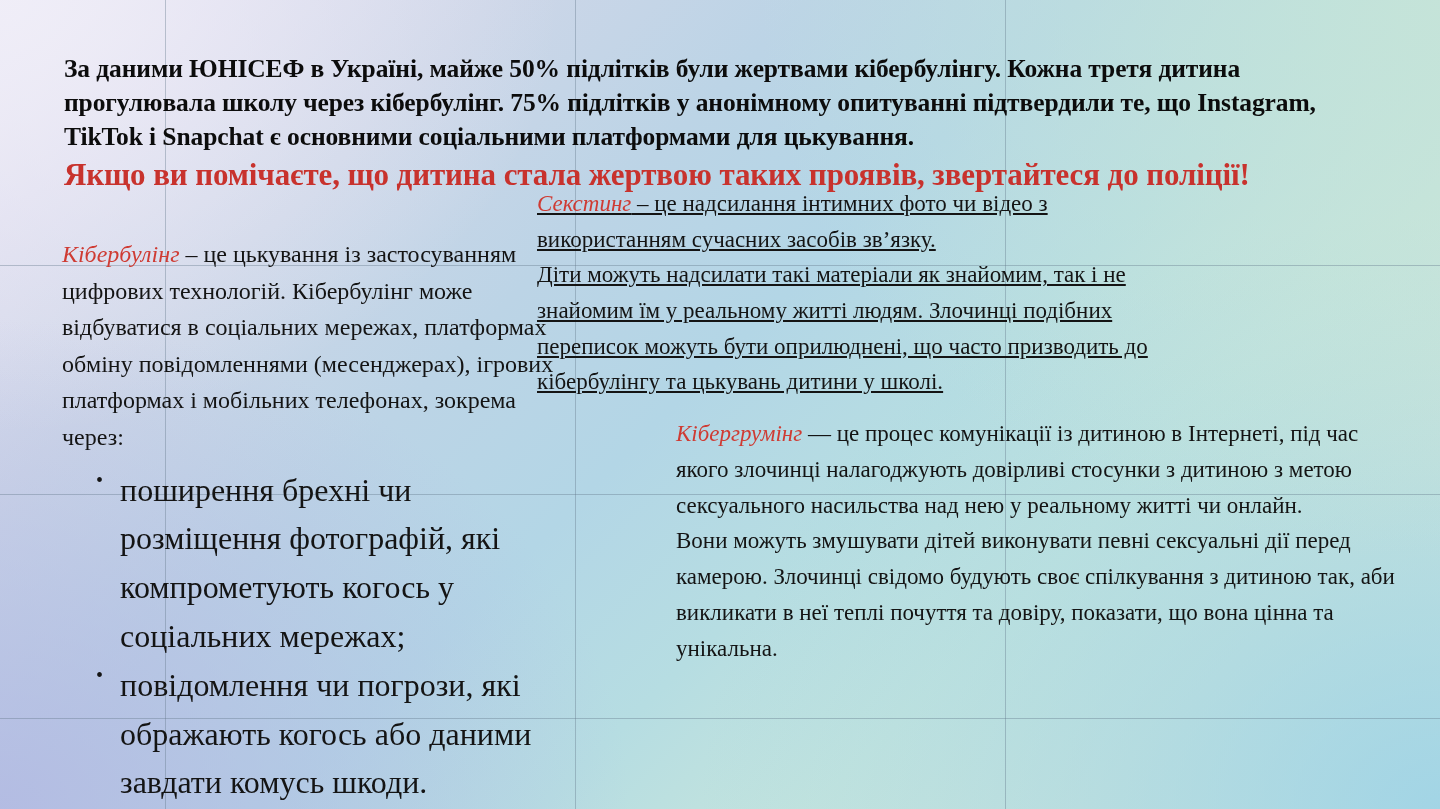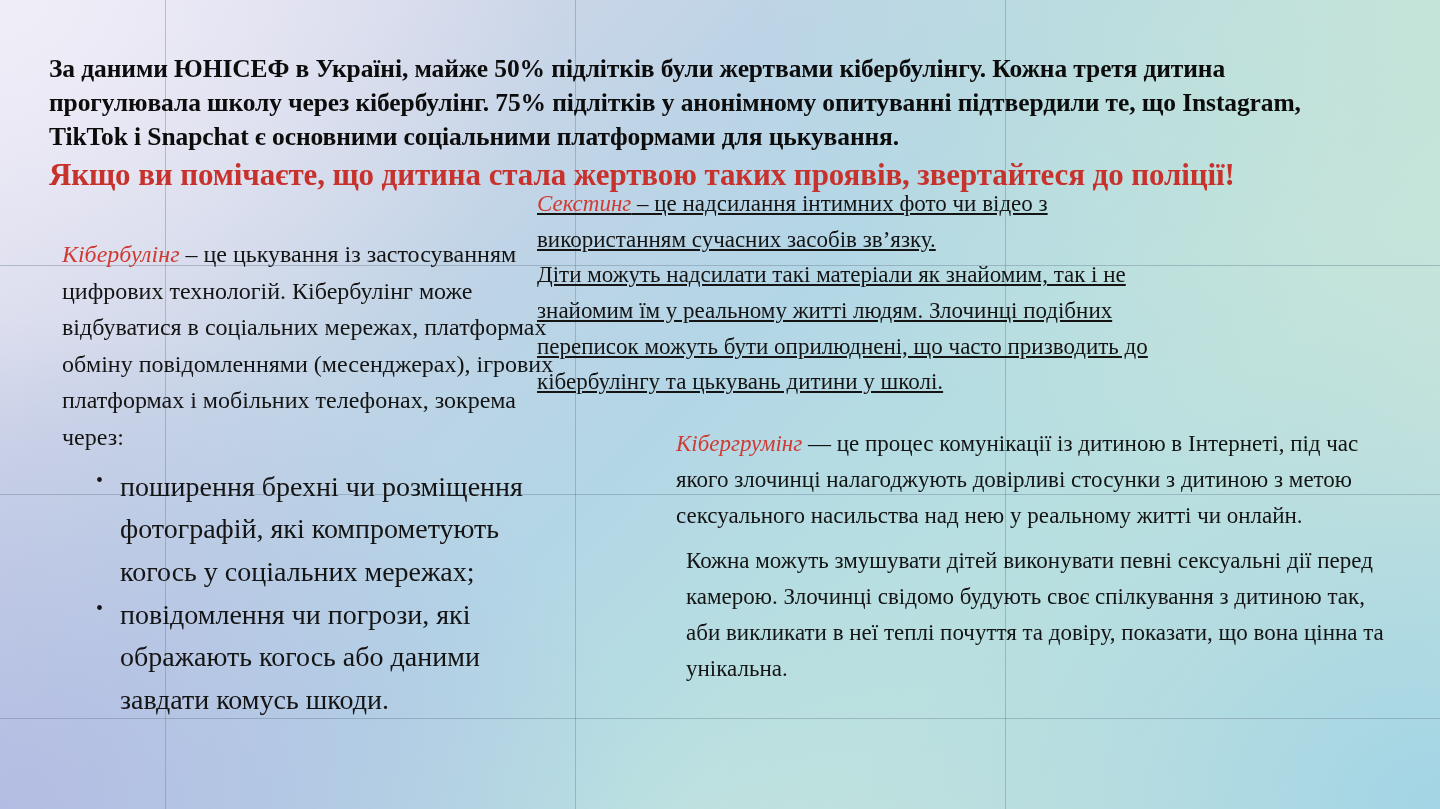--- a/index.html
+++ b/index.html
@@ -57,21 +57,21 @@
   #content {
     position: relative;
     z-index: 3;
     width: 100%;
     height: 100%;
   }
 
   
   #header {
     position: absolute;
-    left: 49px;
+    left: 64px;
     top: 52px;
     width: 1316px;
   }
   #header .lead {
     margin: 0;
     font-weight: bold;
     font-size: 25.5px;
     line-height: 1.33;
     color: #0c0c0c;
     letter-spacing: -0.1px;
@@ -105,21 +105,21 @@
     color: #141414;
   }
 
   #left-bullets {
     list-style: none;
     margin: 10px 0 0 0;
     padding: 0 0 0 34px;
   }
   #left-bullets li {
     position: relative;
-    font-size: 28px;
+    font-size: 32px;
     line-height: 1.525;
     color: #141414;
     padding-left: 24px;
     margin: 0;
   }
   #left-bullets li::before {
     content: "\2022";
     position: absolute;
     left: 0;
     top: -1px;
@@ -141,21 +141,21 @@
     text-decoration: underline;
   }
 
   #grooming-block {
     position: absolute;
     left: 676px;
     top: 416px;
     width: 724px;
   }
   #grooming-block p {
-    margin: 10px;
+    margin: 0;
     font-size: 23px;
     line-height: 1.555;
     color: #141414;
     text-indent: 0;
     font-family: Liberation Serif, serif;
   }
   #grooming-block p.hang {
     margin-left: 0;
   }
 </style>
@@ -192,17 +192,17 @@
       <p>
         <span class="term">Секстинг</span><span> – це надсилання інтимних фото чи відео з використанням сучасних засобів зв’язку.</span>
       </p>
       <p>Діти можуть надсилати такі матеріали як знайомим, так і не знайомим їм у реальному житті людям. Злочинці подібних переписок можуть бути оприлюднені, що часто призводить до кібербулінгу та цькувань дитини у школі.</p>
     </div>
 
     <div id="grooming-block">
       <p class="hang">
         <span class="term">Кібергрумінг</span><span> — це процес комунікації із дитиною в Інтернеті, під час якого злочинці налагоджують довірливі стосунки з дитиною з метою сексуального насильства над нею у реальному житті чи онлайн.</span>
       </p>
-      <p>Кожна можуть змушувати дітей виконувати певні сексуальні дії перед камерою. Злочинці свідомо будують своє спілкування з дитиною так, аби викликати в неї теплі почуття та довіру, показати, що вона цінна та унікальна.</p>
+      <p>Вони можуть змушувати дітей виконувати певні сексуальні дії перед камерою. Злочинці свідомо будують своє спілкування з дитиною так, аби викликати в неї теплі почуття та довіру, показати, що вона цінна та унікальна.</p>
     </div>
 
   </div>
 </div>
 
 </body></html>

